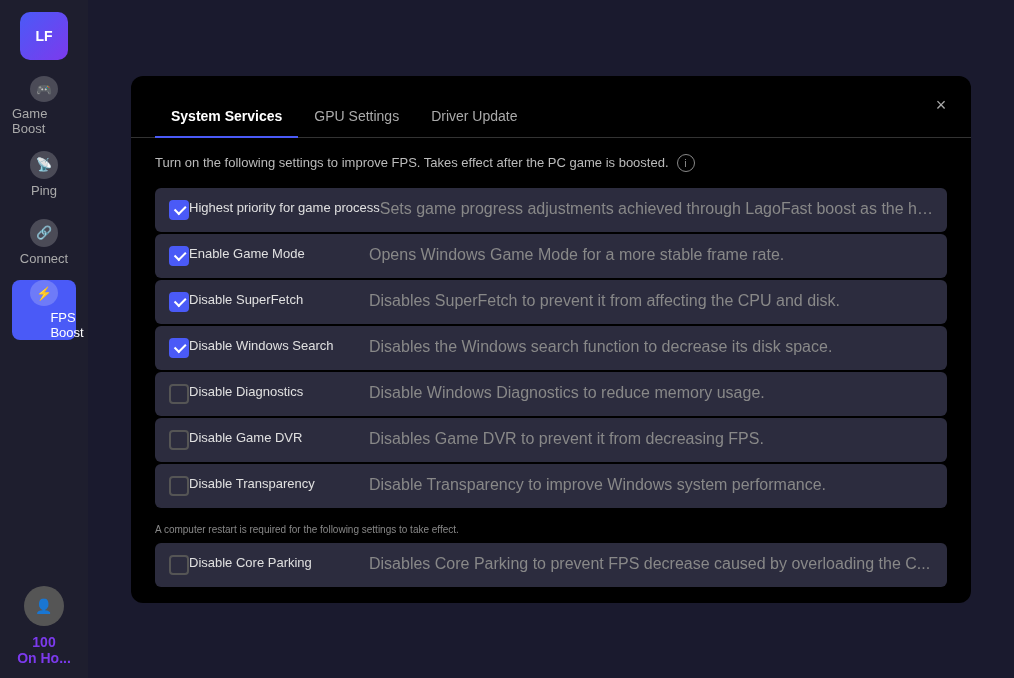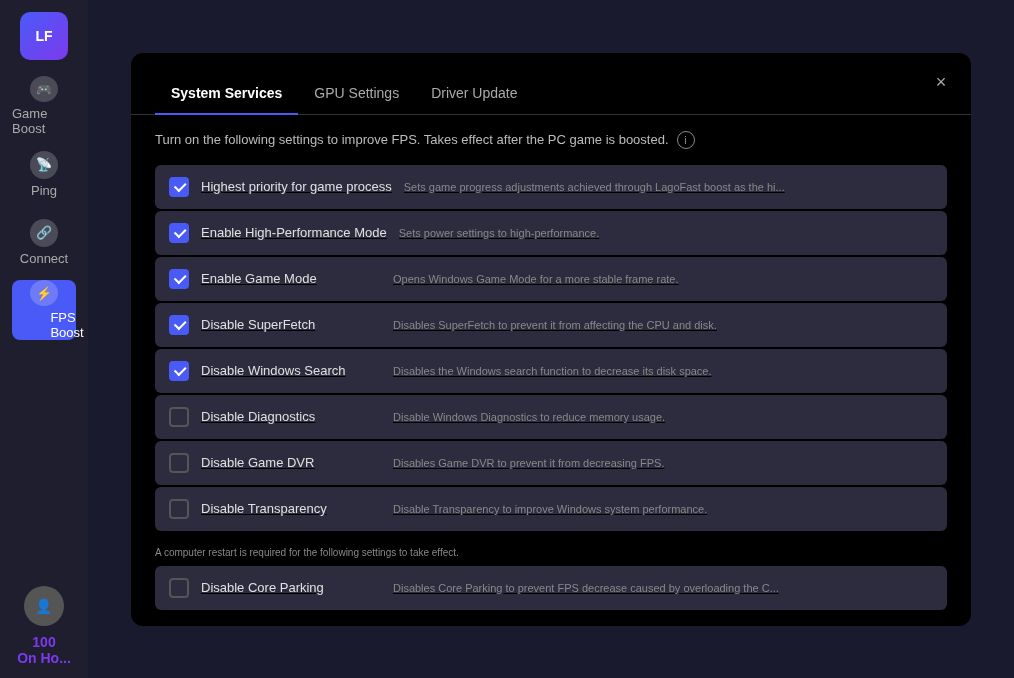--- a/index.html
+++ b/index.html
@@ -201,27 +201,25 @@
     }
 
     .settings-list {
       display: flex;
       flex-direction: column;
       gap: 2px;
     }
 
     .setting-row {
       display: flex;
-      align-items: center;
+      align-items: flex-start;
       padding: 12px 14px;
       background: #2c2c3e;
       border-radius: 6px;
-      gap: 12px;
-      cursor: pointer;
-      text-decoration: underline;
+      cursor: pointer;
     }
 
     .custom-checkbox {
       width: 20px;
       height: 20px;
       border-radius: 4px;
       border: 2px solid #555;
       flex-shrink: 0;
       display: flex;
       align-items: center;
@@ -245,21 +243,21 @@
     }
 
     .setting-name {
       font-size: 13px;
       color: #e0e0e0;
       font-weight: 500;
       min-width: 180px;
     }
 
     .setting-desc {
-      font-size: 11px;
+      font-size: 16px;
       color: #888;
       flex: 1;
       white-space: nowrap;
       overflow: hidden;
       text-overflow: ellipsis;
     }
 
     .section-label {
       font-size: 10px;
       color: #888;
@@ -321,25 +319,20 @@
       </div>
 
       <div class="settings-list" id="main-settings">
           <div class="setting-row">
             <div class="custom-checkbox checked"></div>
             <span class="setting-name">Highest priority for game process</span>
             <span class="setting-desc">Sets game progress adjustments achieved through LagoFast boost as the hi...</span>
           </div>
           <div class="setting-row">
             <div class="custom-checkbox checked"></div>
-            <span class="setting-name">Enable High-Performance Mode</span>
-            <span class="setting-desc">Sets power settings to high-performance.</span>
-          </div>
-          <div class="setting-row">
-            <div class="custom-checkbox checked"></div>
             <span class="setting-name">Enable Game Mode</span>
             <span class="setting-desc">Opens Windows Game Mode for a more stable frame rate.</span>
           </div>
           <div class="setting-row">
             <div class="custom-checkbox checked"></div>
             <span class="setting-name">Disable SuperFetch</span>
             <span class="setting-desc">Disables SuperFetch to prevent it from affecting the CPU and disk.</span>
           </div>
           <div class="setting-row">
             <div class="custom-checkbox checked"></div>

